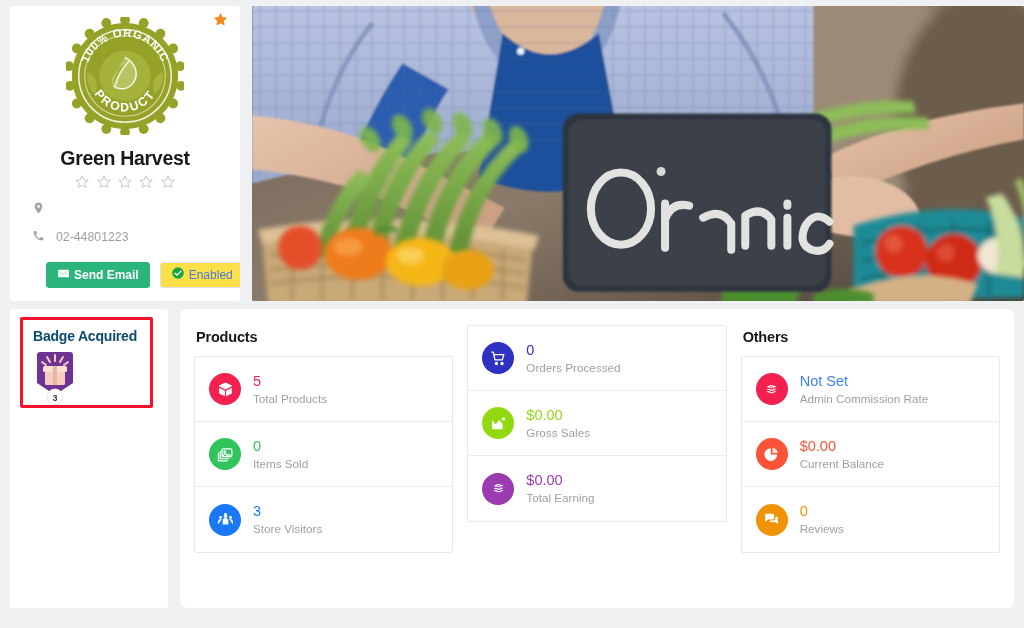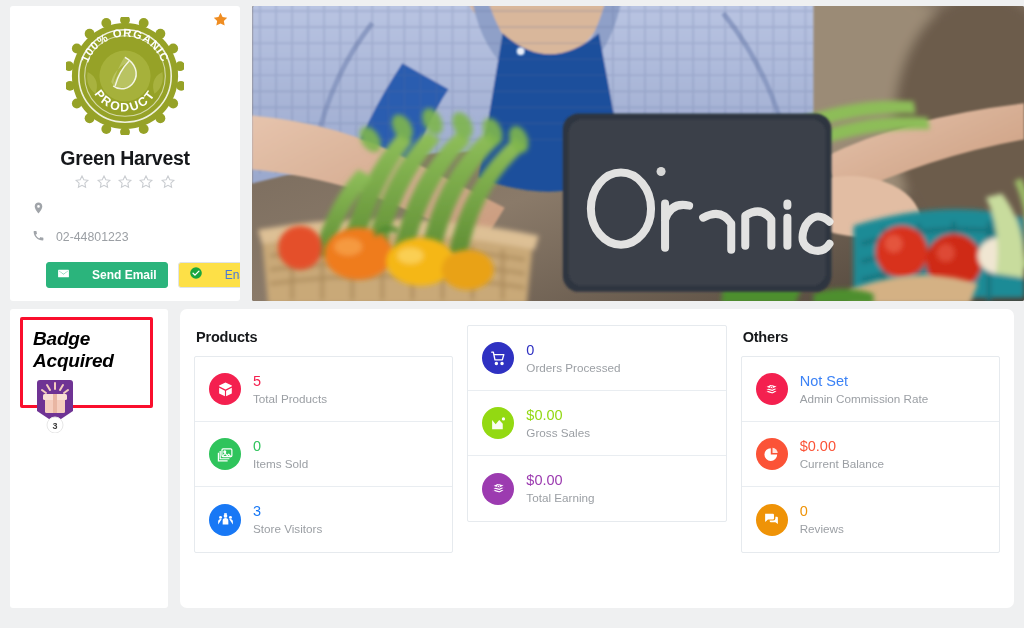--- a/index.html
+++ b/index.html
@@ -43,21 +43,21 @@
     color: #9b9fa4; font-size: 12.3px;
     padding-left: 22px; padding-right: 10px;
     margin-top: 10px; line-height: 1.42;
   }
   .meta-line .ic { flex: 0 0 13px; padding-top: 1px; color: #9ba0a5; }
   .meta-line.phone { margin-top: 8px; align-items: center; }
   .meta-line.phone .txt { padding-left: 3px; }
 
   .btn-row { display: flex; gap: 10px; padding: 14px 0 0 36px; }
   .btn {
-    display: inline-flex; align-items: center; gap: 22px;
+    display: inline-flex; align-items: center; gap: 4px;
     height: 26px; padding: 0 10px;
     border-radius: 3px; font-size: 12px; font-weight: bold;
     cursor: pointer; white-space: nowrap;
   }
   .btn-email { background: #2bb47c; color: #ffffff; border: 1px solid #2bb47c; }
   .btn-enabled { background: #fde047; color: #4a78d8; border: 1px solid #dfe3e8; font-weight: normal; }
 
   
   .banner {
     flex: 1 1 auto; height: 295px;
@@ -76,21 +76,21 @@
   .badge-panel {
     flex: 0 0 158px; background: #ffffff;
     border-radius: 3px; position: relative;
   }
   .badge-hl {
     position: absolute; left: 10px; top: 8px;
     width: 133px; height: 91px;
     border: 3px solid #fa0f2d; border-radius: 2px;
     padding: 8px 0 0 10px;
   }
-  .badge-title { font-size: 19px; font-weight: bold; color: #000000; letter-spacing: -0.2px; font-style: italic; }
+  .badge-title { font-size: 14px; font-weight: bold; color: #0c4a6e; letter-spacing: -0.2px; }
   .badge-icon-wrap { position: relative; margin-top: 7px; width: 44px; }
 
   .stats-panel {
     flex: 1 1 auto; background: #ffffff;
     border-radius: 7px;
     display: flex; padding: 16px 14px 0 14px; gap: 14px;
   }
   .stat-col { flex: 1 1 0; min-width: 0; }
   .stat-col h3 {
     font-size: 14.5px; font-weight: bold; color: #16181b;

